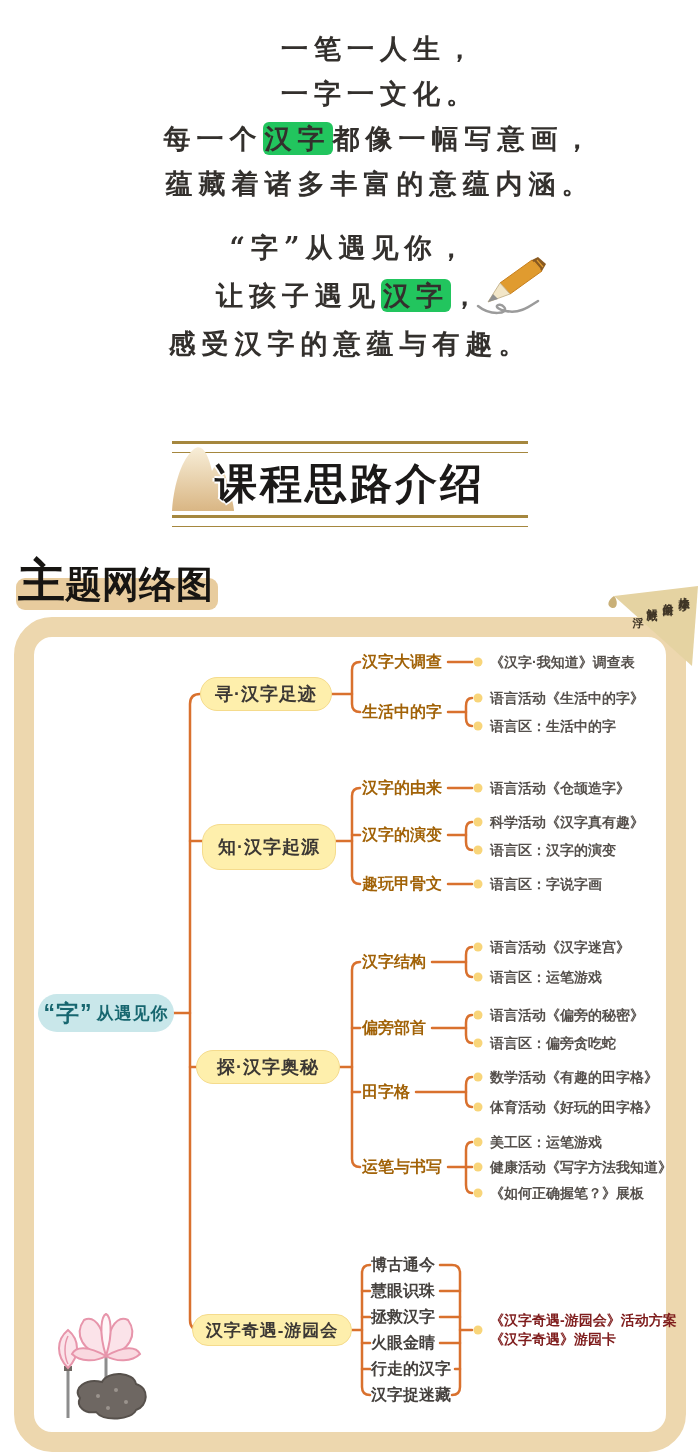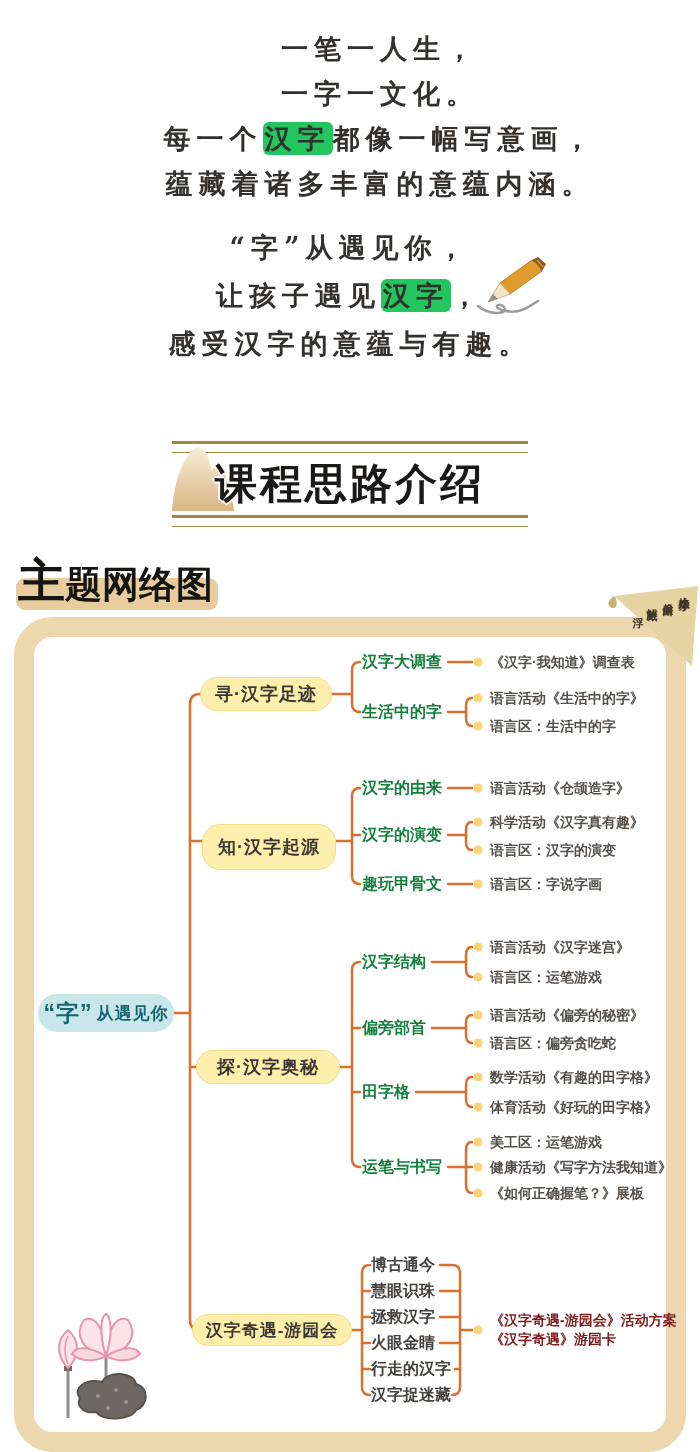--- a/index.html
+++ b/index.html
@@ -28,21 +28,21 @@
   .section-head{position:absolute;left:18px;top:550px;height:64px;}
   .section-shadow{position:absolute;left:-2px;top:28px;width:202px;height:32px;background:#e8cc9e;border-radius:9px;}
   .section-title{position:relative;z-index:2;font-weight:800;color:#171512;white-space:nowrap;}
   .section-title .big{font-size:47px;}
   .section-title .rest{font-size:37px;}
   
   .map{position:absolute;left:14px;top:617px;width:672px;height:835px;}
   .map-border{position:absolute;inset:0;border:20px solid #edd7ae;border-radius:38px;background:#fff;}
   .map svg.lines{position:absolute;left:0;top:0;z-index:2;}
   .map-label{position:absolute;z-index:3;white-space:nowrap;transform:translateY(-50%);font-weight:700;line-height:1;}
-  .child{font-size:16px;color:#15803d;left:348px;}
+  .child{font-size:16px;color:#a16207;left:348px;}
   .item{font-size:16px;color:#45413e;left:357px;}
   .leaf{font-size:14px;color:#55504c;left:476px;}
   .pill{
     position:absolute;z-index:3;display:flex;align-items:center;justify-content:center;
     background:#feefac;border:1.5px solid #f5db8c;border-radius:18px;box-sizing:border-box;
     font-size:18px;font-weight:800;color:#3c3834;letter-spacing:1px;white-space:nowrap;
   }
   .root-pill{background:#c9e7ea;border:none;color:#17666f;border-radius:19px;}
   .root-pill .big{font-size:23px;font-weight:800;margin-right:4px;}
   .root-pill .rest{font-size:17px;font-weight:800;letter-spacing:1px;}

